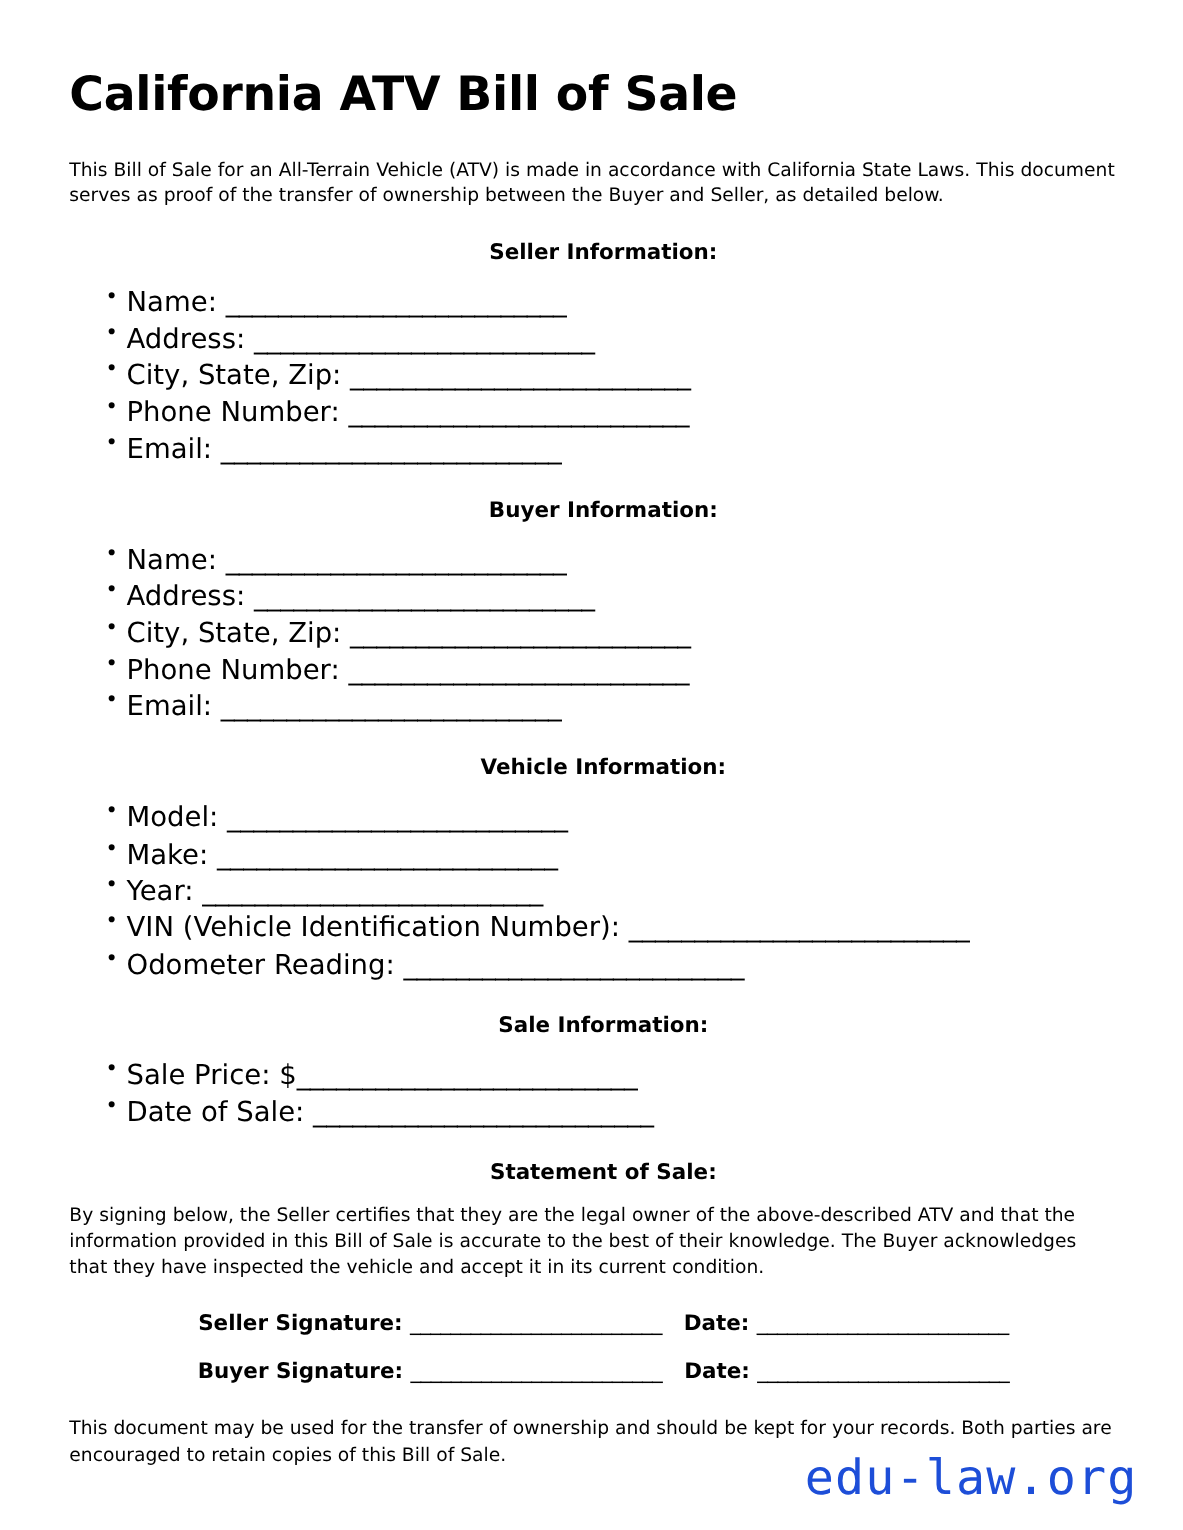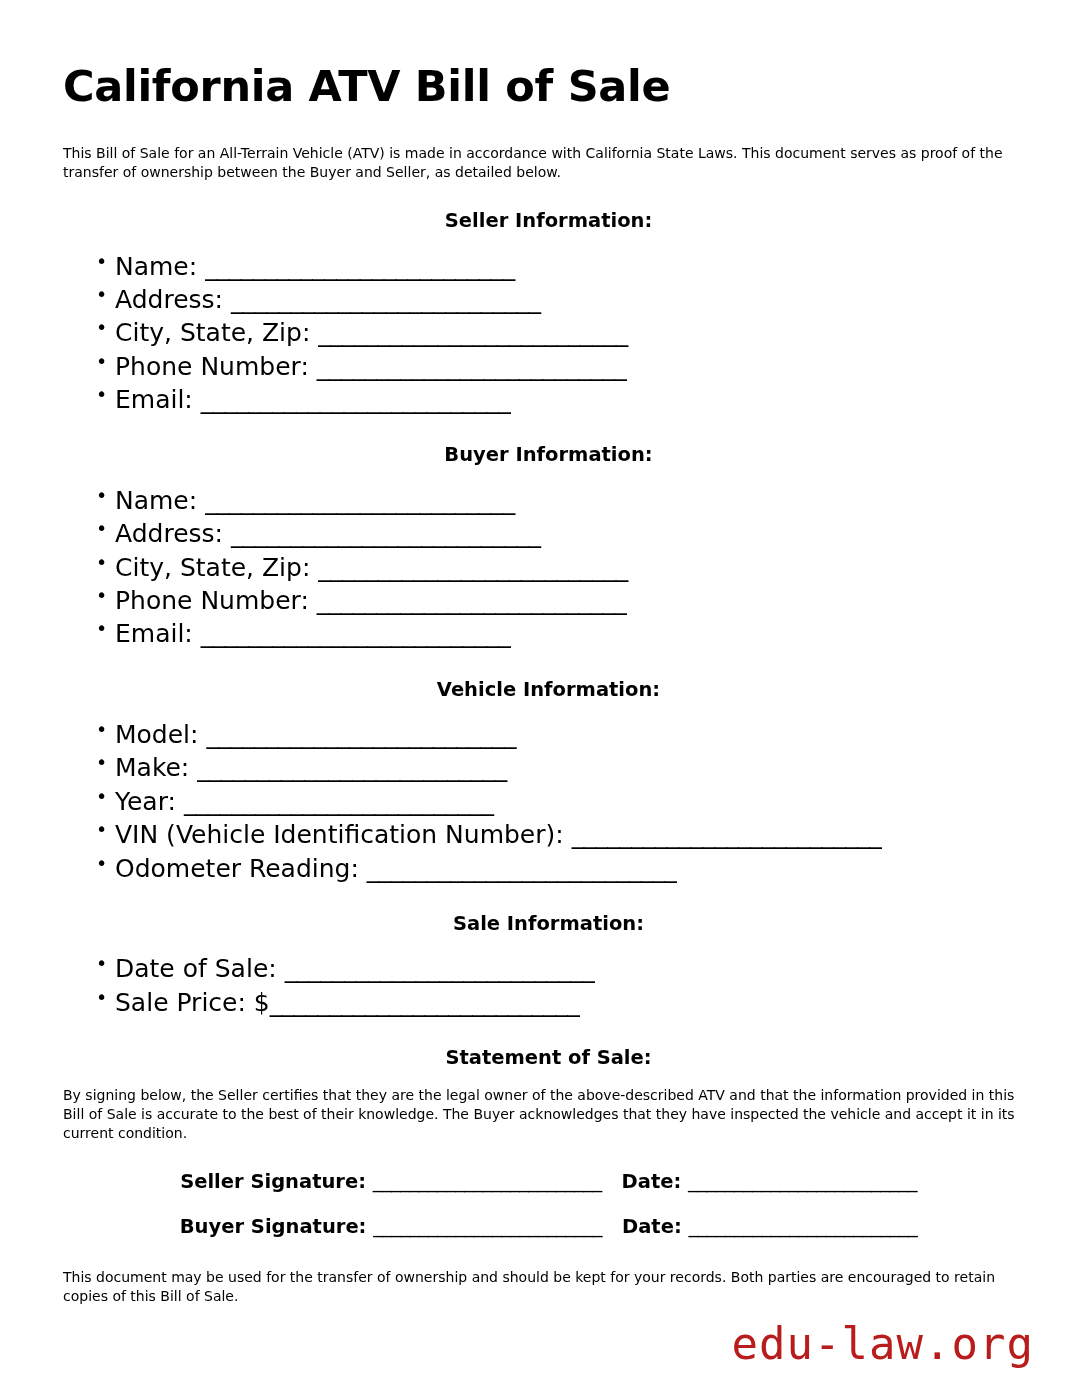--- a/index.html
+++ b/index.html
@@ -25,21 +25,21 @@
     padding: 62px 45px 0 59px;
   }
   h1.doc-title {
     font-size: 43px;
     font-weight: bold;
     letter-spacing: -0.3px;
     margin: 0 0 34px 0;
     line-height: 1.12;
   }
   p.para {
-    font-size: 14px;
+    font-size: 17px;
     line-height: 1.36;
     margin: 0 0 26px 0;
     max-width: 955px;
   }
   h2.section-head {
     font-size: 19.5px;
     font-weight: bold;
     margin: 0 0 16px 0;
     line-height: 1.3;
     text-align: center;
@@ -84,21 +84,21 @@
     margin-left: 6px;
   }
   .sig-gap { display: inline-block; width: 14px; }
   .spacer-sm { height: 10px; }
   .footer-brand {
     position: absolute;
     right: 45px;
     bottom: 22px;
     font-family: "DejaVu Sans Mono", monospace;
     font-size: 44px;
-    color: #b91c1c;
+    color: #1d4ed8;
     letter-spacing: 1px;
     white-space: nowrap;
   }
 </style>
 </head>
 <body>
 
 <div class="page">
 
   <h1 class="doc-title">California ATV Bill of Sale</h1>
@@ -127,22 +127,22 @@
   <ul class="field-list">
     <li><span>Model:</span> <span class="blank">__________________________</span></li>
     <li><span>Make:</span> <span class="blank">__________________________</span></li>
     <li><span>Year:</span> <span class="blank">__________________________</span></li>
     <li><span>VIN (Vehicle Identification Number):</span> <span class="blank">__________________________</span></li>
     <li><span>Odometer Reading:</span> <span class="blank">__________________________</span></li>
   </ul>
 
   <h2 class="section-head">Sale Information:</h2>
   <ul class="field-list">
+    <li><span>Sale Price: $</span><span class="blank">__________________________</span></li>
     <li><span>Date of Sale:</span> <span class="blank">__________________________</span></li>
-    <li><span>Sale Price: $</span><span class="blank">__________________________</span></li>
   </ul>
 
   <h2 class="section-head">Statement of Sale:</h2>
   <p class="para">By signing below, the Seller certifies that they are the legal owner of the above-described ATV and that the information provided in this Bill of Sale is accurate to the best of their knowledge. The Buyer acknowledges that they have inspected the vehicle and accept it in its current condition.</p>
 
   <div class="sig-row">
     <span class="sig-label">Seller Signature:</span>
     <span class="sig-blank">_________________________</span><span class="sig-gap"></span><span class="date-label">Date:</span>
     <span class="sig-blank">_________________________</span>
   </div>

